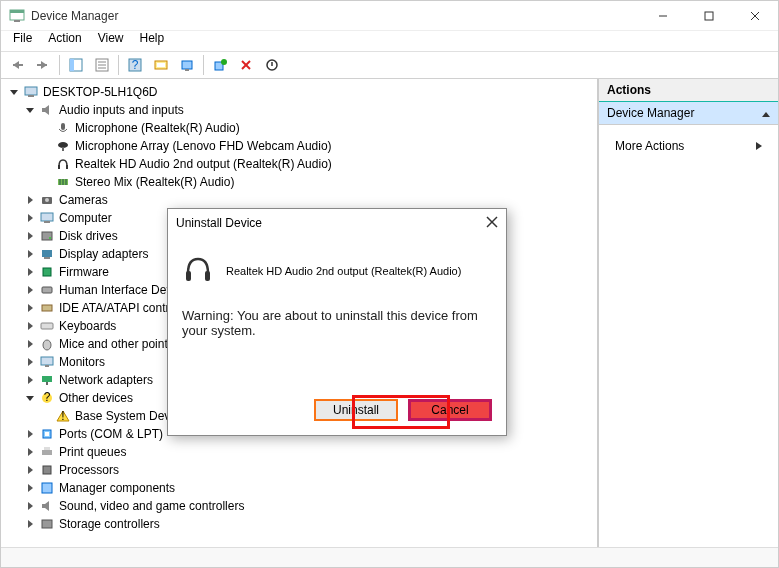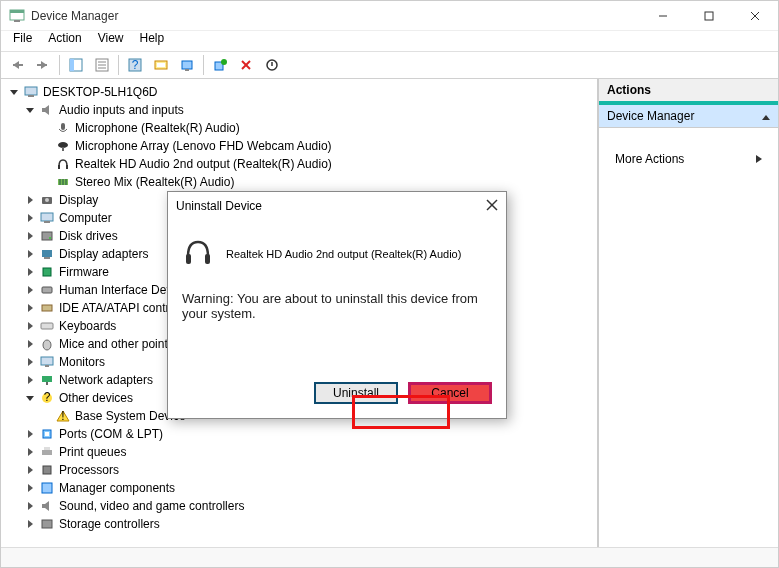--- a/index.html
+++ b/index.html
@@ -18,53 +18,53 @@
 
 
 .toolbar { height: 28px; display: flex; align-items: center; padding: 0 4px; border-top: 1px solid #e0e0e0; border-bottom: 1px solid #d0d0d0; gap: 2px; }
 .toolbar .tbtn { width: 24px; height: 24px; display: flex; align-items: center; justify-content: center; border: 1px solid transparent; }
 .toolbar .tsep { width: 1px; height: 20px; background: #ccc; margin: 0 2px; }
 
 
 .main { display: flex; height: calc(100% - 30px - 20px - 28px - 20px); }
 .tree-pane { flex: 1; border-right: 1px solid #ccc; overflow: auto; padding: 4px 2px; position: relative; }
 .actions-pane { width: 180px; border-left: 1px solid #ccc; display: flex; flex-direction: column; }
-.actions-header { background: #f0f0f0; padding: 4px 8px; font-weight: bold; border-bottom: 4px solid #14b8a6; }
+.actions-header { background: #f0f0f0; padding: 4px 8px; font-weight: bold; border-bottom: 1px solid #14b8a6; }
 .actions-section { background: #d0e7ff; padding: 4px 8px; display: flex; justify-content: space-between; align-items: center; border-bottom: 1px solid #ccc; }
-.actions-item { padding: 24px 16px; display: flex; justify-content: space-between; align-items: center; }
+.actions-item { padding: 14px 16px; display: flex; justify-content: space-between; align-items: center; }
 
 
 .statusbar { height: 20px; border-top: 1px solid #ddd; background: #f8f8f8; }
 
 
 .tree ul { list-style: none; padding-left: 16px; }
 .tree > ul { padding-left: 4px; }
 .tree li { white-space: nowrap; }
 .tree .row { display: flex; align-items: center; height: 18px; gap: 2px; }
 .tree .expander { width: 14px; height: 14px; display: inline-flex; align-items: center; justify-content: center; color: #666; font-size: 10px; cursor: default; }
 .tree .node-icon { width: 16px; height: 16px; display: inline-flex; align-items: center; justify-content: center; }
 .tree .node-label { padding: 0 2px; }
 
 
 .dialog {
   position: absolute;
-  left: 166px; top: 190px;
+  left: 166px; top: 207px;
   width: 340px; height: 228px;
   background: #fff; border: 1px solid #888;
   box-shadow: 3px 3px 12px rgba(0,0,0,.3);
   display: flex; flex-direction: column;
 }
 .dialog .dlg-title { height: 28px; display: flex; align-items: center; padding: 0 8px; font-size: 12px; }
 .dialog .dlg-title .spacer { flex: 1; }
 .dialog .dlg-body { flex: 1; padding: 10px 14px; }
 .dialog .dlg-device { display: flex; align-items: center; gap: 12px; margin-bottom: 20px; margin-top: 6px;}
 .dialog .dlg-warn { font-size: 13px; color: #222; }
 .dialog .dlg-buttons { display: flex; justify-content: flex-end; gap: 10px; padding: 10px 14px 14px; }
 .dialog button { width: 84px; height: 22px; border: 3px solid #be185d; background: #ef4444; font-size: 12px; }
-.dialog button.primary { border: 2px solid #0c4a6e; background: #e9e9e9; }
+.dialog button.primary { border: 2px solid #f97316; background: #e9e9e9; }
 .red-highlight { position: absolute; border: 3px solid #e11; pointer-events: none; left: 351px; top: 394px; width: 98px; height: 34px; }
 
 .tri { display:inline-block; width:0; height:0; }
 .tri-right { border-top:4px solid transparent; border-bottom:4px solid transparent; border-left:5px solid #555; }
 .tri-down  { border-left:4px solid transparent; border-right:4px solid transparent; border-top:5px solid #333; }
 .tri-up    { border-left:4px solid transparent; border-right:4px solid transparent; border-bottom:5px solid #333; }
 .tri-play  { border-top:4px solid transparent; border-bottom:4px solid transparent; border-left:6px solid #333; }
 
 </style>
 </head>
@@ -263,21 +263,21 @@
                 <div class="row">
                   <span class="expander">
                     <span class="tri tri-right"></span>
                   </span>
                   <span class="node-icon">
                     <svg width="14" height="14">
                       <rect x="2" y="4" width="10" height="7" rx="1" fill="#666"></rect>
                       <circle cx="7" cy="7" r="2" fill="#ccc"></circle>
                     </svg>
                   </span>
-                  <span class="node-label">Display</span>
+                  <span class="node-label">Cameras</span>
                 </div>
               </li>
             <li>
                 <div class="row">
                   <span class="expander">
                     <span class="tri tri-right"></span>
                   </span>
                   <span class="node-icon">
                     <svg width="14" height="14">
                       <rect x="1" y="2" width="12" height="8" fill="#cde" stroke="#48a"></rect>

